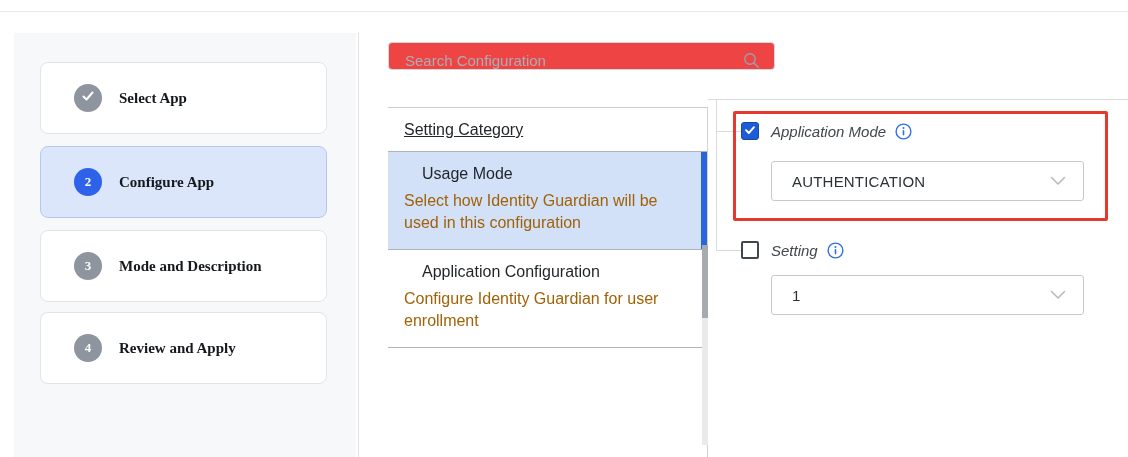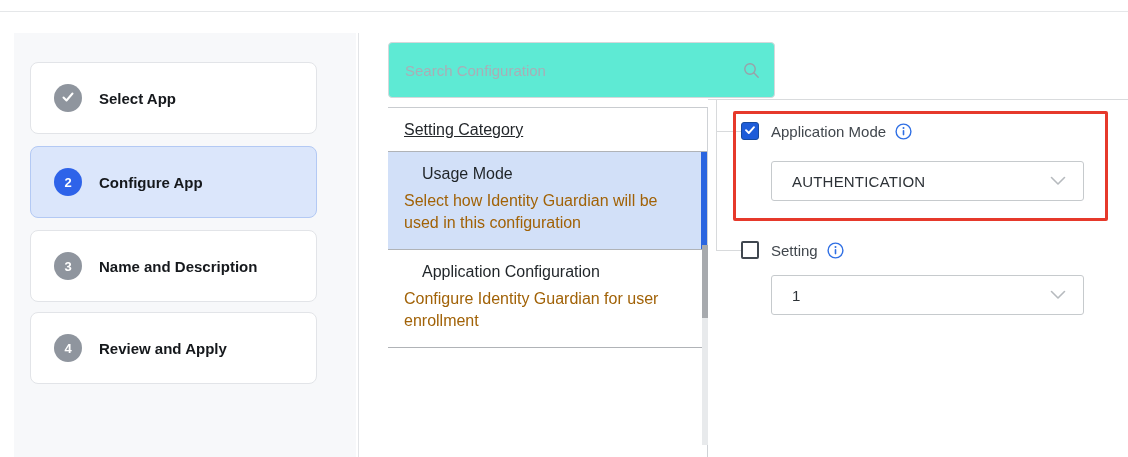--- a/index.html
+++ b/index.html
@@ -3,38 +3,38 @@
 <meta charset="utf-8">
 <style>
   html,body{margin:0;padding:0;background:#fff;}
   body{width:1128px;height:457px;position:relative;overflow:hidden;
        font-family:"Liberation Sans", sans-serif;-webkit-font-smoothing:antialiased;}
 
   .top-line{position:absolute;left:0;top:11px;width:1128px;height:1px;background:#e5e7e9;}
 
   
   .left-panel{position:absolute;left:14px;top:33px;width:342px;height:424px;background:#f7f8fa;}
-  .step-card{position:absolute;left:16px;width:287px;height:72px;background:#fff;
+  .step-card{position:absolute;left:26px;width:287px;height:72px;background:#fff;
              border:1px solid #e2e4e8;border-radius:8px;display:flex;align-items:center;
-             padding-left:23px;box-sizing:border-box;cursor:pointer;}
+             padding-left:33px;box-sizing:border-box;cursor:pointer;font-family:Liberation Serif, serif;}
   .step-card.active{background:#dbe6fb;border:1px solid #b3c9f4;}
   .step-1{top:29px}.step-2{top:113px}.step-3{top:197px}.step-4{top:279px}
   .step-circle{width:28px;height:28px;border-radius:50%;background:#8f959e;color:#fff;
                display:flex;align-items:center;justify-content:center;
                font-size:13px;font-weight:700;flex:0 0 auto;}
   .step-card.active .step-circle{background:#2e63e9;}
   .step-label{margin-left:17px;font-size:15px;font-weight:700;color:#15181c;}
 
   
   .panel-divider{position:absolute;left:358px;top:33px;width:1px;height:424px;background:#e2e4e7;}
 
   
-  .search-box{position:absolute;left:388px;top:42px;width:387px;height:56px;
+  .search-box{position:absolute;left:388px;top:42px;width:387px;height:28px;
               border:1px solid #d5d8db;border-radius:4px;box-sizing:border-box;
-              display:flex;align-items:center;background:#5eead4;}
+              display:flex;align-items:flex-end;background:#ef4444;}
   .search-box input{flex:1;border:none;outline:none;background:transparent;
               font-family:"Liberation Sans",sans-serif;font-size:15px;color:#333;
               padding:0 8px 0 16px;}
   .search-box input::placeholder{color:#a9aeb6;opacity:1;}
   .search-icon{margin-right:14px;display:flex;flex:0 0 auto;}
 
   
   .config-list{position:absolute;left:388px;top:107px;width:320px;height:350px;
                border-top:1px solid #c9ccd0;border-right:1px solid #cfd2d6;
                box-sizing:border-box;background:#fff;}
@@ -54,21 +54,21 @@
   .tree-stub{position:absolute;width:25px;height:1px;background:#d8dadc;left:716px;}
   .stub-1{top:131px}.stub-2{top:250px}
 
   .checkbox{position:absolute;width:18px;height:18px;box-sizing:border-box;border-radius:3px;cursor:pointer;
             display:flex;align-items:center;justify-content:center;}
   .checkbox.checked{background:#1d5cd9;border:1px solid #174a9e;}
   .checkbox.unchecked{background:#fff;border:2px solid #40474f;border-radius:2px;}
   .cb-1{left:741px;top:122px;}
   .cb-2{left:741px;top:241px;}
 
-  .field-label-row{position:absolute;height:18px;display:flex;align-items:center;gap:9px;}
+  .field-label-row{position:absolute;height:18px;display:flex;align-items:center;gap:9px;font-style:italic;}
   .row-1{left:771px;top:122px;}
   .row-2{left:771px;top:241px;}
   .field-label{font-size:15px;color:#41474d;}
   .info-icon{display:flex;flex:0 0 auto;cursor:pointer;}
 
   .dropdown{position:absolute;left:771px;width:313px;height:40px;box-sizing:border-box;
             border:1px solid #c6cacd;border-radius:3px;background:#fff;cursor:pointer;
             display:flex;align-items:center;justify-content:space-between;padding:0 17px 0 20px;}
   .dd-1{top:161px;}
   .dd-2{top:275px;}
@@ -99,21 +99,21 @@
       <span class="step-label">Select App</span>
     </div>
 
     <div class="step-card step-2 active">
       <div class="step-circle">2</div>
       <span class="step-label">Configure App</span>
     </div>
 
     <div class="step-card step-3">
       <div class="step-circle">3</div>
-      <span class="step-label">Name and Description</span>
+      <span class="step-label">Mode and Description</span>
     </div>
 
     <div class="step-card step-4">
       <div class="step-circle">4</div>
       <span class="step-label">Review and Apply</span>
     </div>
 
   </aside>
 
   <div class="panel-divider"></div>

